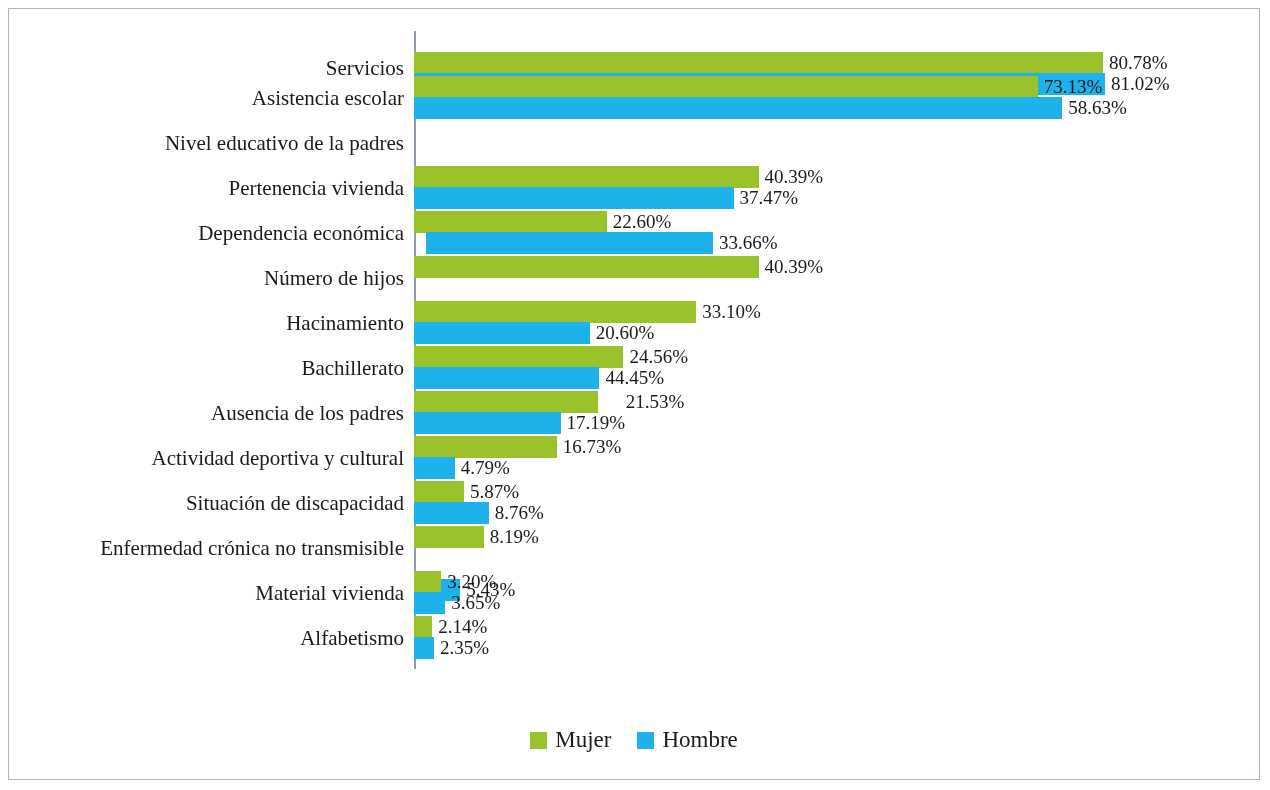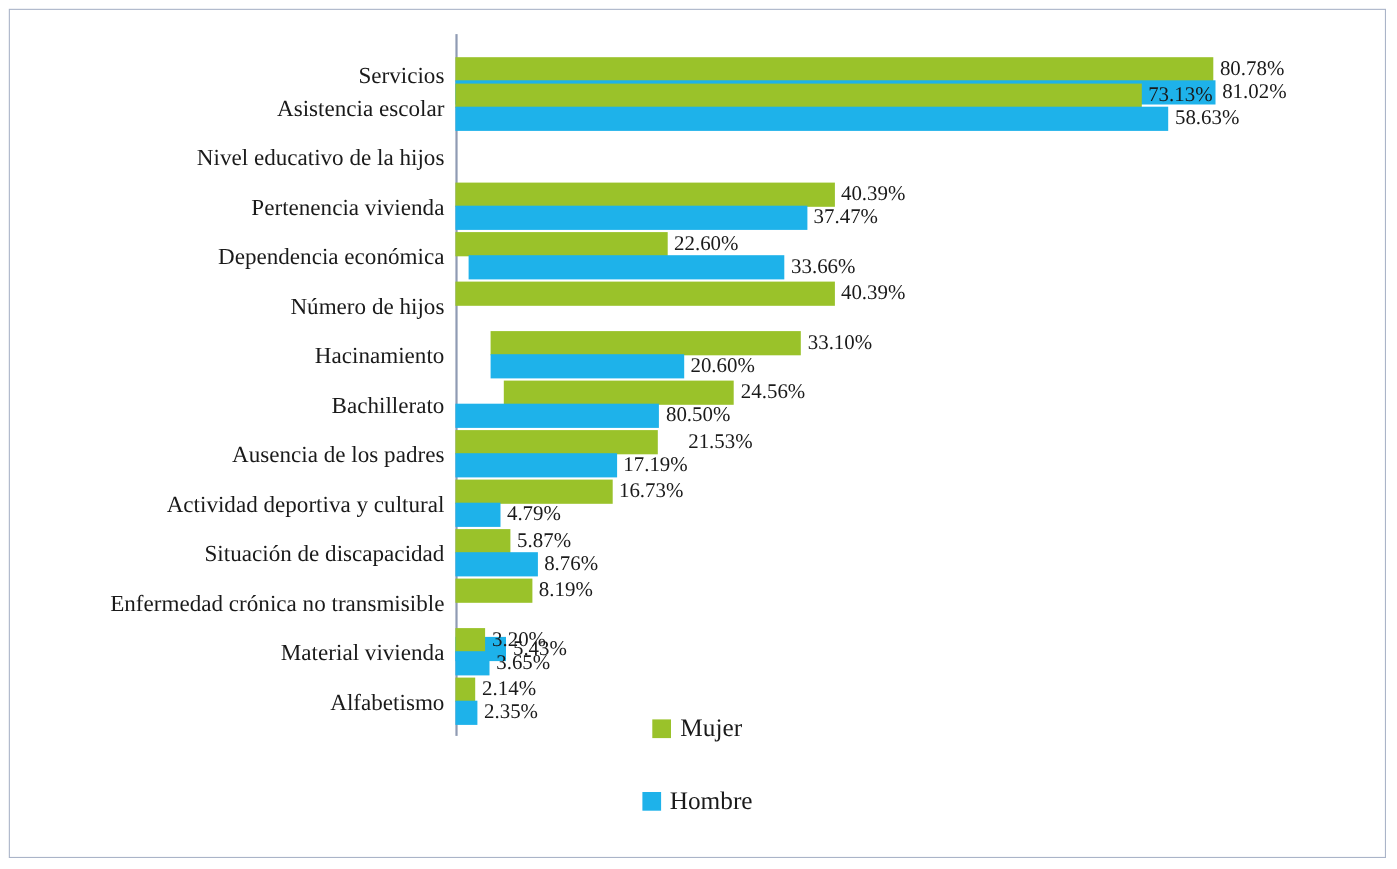--- a/index.html
+++ b/index.html
@@ -73,26 +73,25 @@
     position: absolute;
     top: 22px;
     bottom: 110px;
     width: 2px;
     background: #8f9bb3;
   }
   #legend {
     position: absolute;
     left: 0;
     width: 100%;
-    bottom: 38px;
+    bottom: 26px;
     display: flex;
     justify-content: center;
     align-items: center;
-    gap: 40px;
-    flex-direction: column;
+    gap: 26px;
   }
   .legend-item {
     display: flex;
     align-items: center;
     gap: 8px;
   }
   .legend-swatch {
     width: 17px;
     height: 17px;
     display: inline-block;
@@ -129,21 +128,21 @@
               <div class="bar mujer" style="width: 623.756px; background: rgb(154, 194, 42);"></div>
               <span class="bar-value">73.13%</span>
             </div>
             <div class="bar-line" style="top: 21px;">
               <div class="bar hombre" style="width: 648.15px; background: rgb(30, 178, 234);"></div>
               <span class="bar-value">58.63%</span>
             </div>
           </div>
         </div>
         <div class="cat-row" style="top: 112px; height: 45px;">
-          <div class="cat-label">Nivel educativo de la hijos</div>
+          <div class="cat-label">Nivel educativo de la padres</div>
         </div>
         <div class="cat-row" style="top: 157px; height: 45px;">
           <div class="cat-label">Pertenencia vivienda</div>
           <div class="bars-wrap">
             <div class="bar-line" style="top: 0px;">
               <div class="bar mujer" style="width: 344.503px; background: rgb(154, 194, 42);"></div>
               <span class="bar-value">40.39%</span>
             </div>
             <div class="bar-line" style="top: 21px;">
               <div class="bar hombre" style="width: 319.597px; background: rgb(30, 178, 234);"></div>
@@ -166,43 +165,43 @@
         </div>
         <div class="cat-row" style="top: 247px; height: 45px;">
           <div class="cat-label">Número de hijos</div>
           <div class="bars-wrap">
             <div class="bar-line" style="top: 0px;">
               <div class="bar mujer" style="width: 344.503px; background: rgb(154, 194, 42);"></div>
               <span class="bar-value">40.39%</span>
             </div>
           </div>
         </div>
-        <div class="cat-row" style="top: 292px; height: 45px; gap: 32px;">
+        <div class="cat-row" style="top: 292px; height: 45px;">
           <div class="cat-label">Hacinamiento</div>
           <div class="bars-wrap">
             <div class="bar-line" style="top: 0px;">
               <div class="bar mujer" style="width: 282.324px; background: rgb(154, 194, 42);"></div>
               <span class="bar-value">33.10%</span>
             </div>
             <div class="bar-line" style="top: 21px;">
               <div class="bar hombre" style="width: 175.706px; background: rgb(30, 178, 234);"></div>
               <span class="bar-value">20.60%</span>
             </div>
           </div>
         </div>
         <div class="cat-row" style="top: 337px; height: 45px;">
           <div class="cat-label">Bachillerato</div>
           <div class="bars-wrap">
-            <div class="bar-line" style="top: 0px; padding-left: 44px;">
+            <div class="bar-line" style="top: 0px;">
               <div class="bar mujer" style="width: 209.482px; background: rgb(154, 194, 42);"></div>
               <span class="bar-value">24.56%</span>
             </div>
             <div class="bar-line" style="top: 21px;">
               <div class="bar hombre" style="width: 185.429px; background: rgb(30, 178, 234);"></div>
-              <span class="bar-value">80.50%</span>
+              <span class="bar-value">44.45%</span>
             </div>
           </div>
         </div>
         <div class="cat-row" style="top: 382px; height: 45px;">
           <div class="cat-label">Ausencia de los padres</div>
           <div class="bars-wrap">
             <div class="bar-line" style="top: 0px; gap: 22px;">
               <div class="bar mujer" style="width: 183.638px; background: rgb(154, 194, 42);"></div>
               <span class="bar-value">21.53%</span>
             </div>

